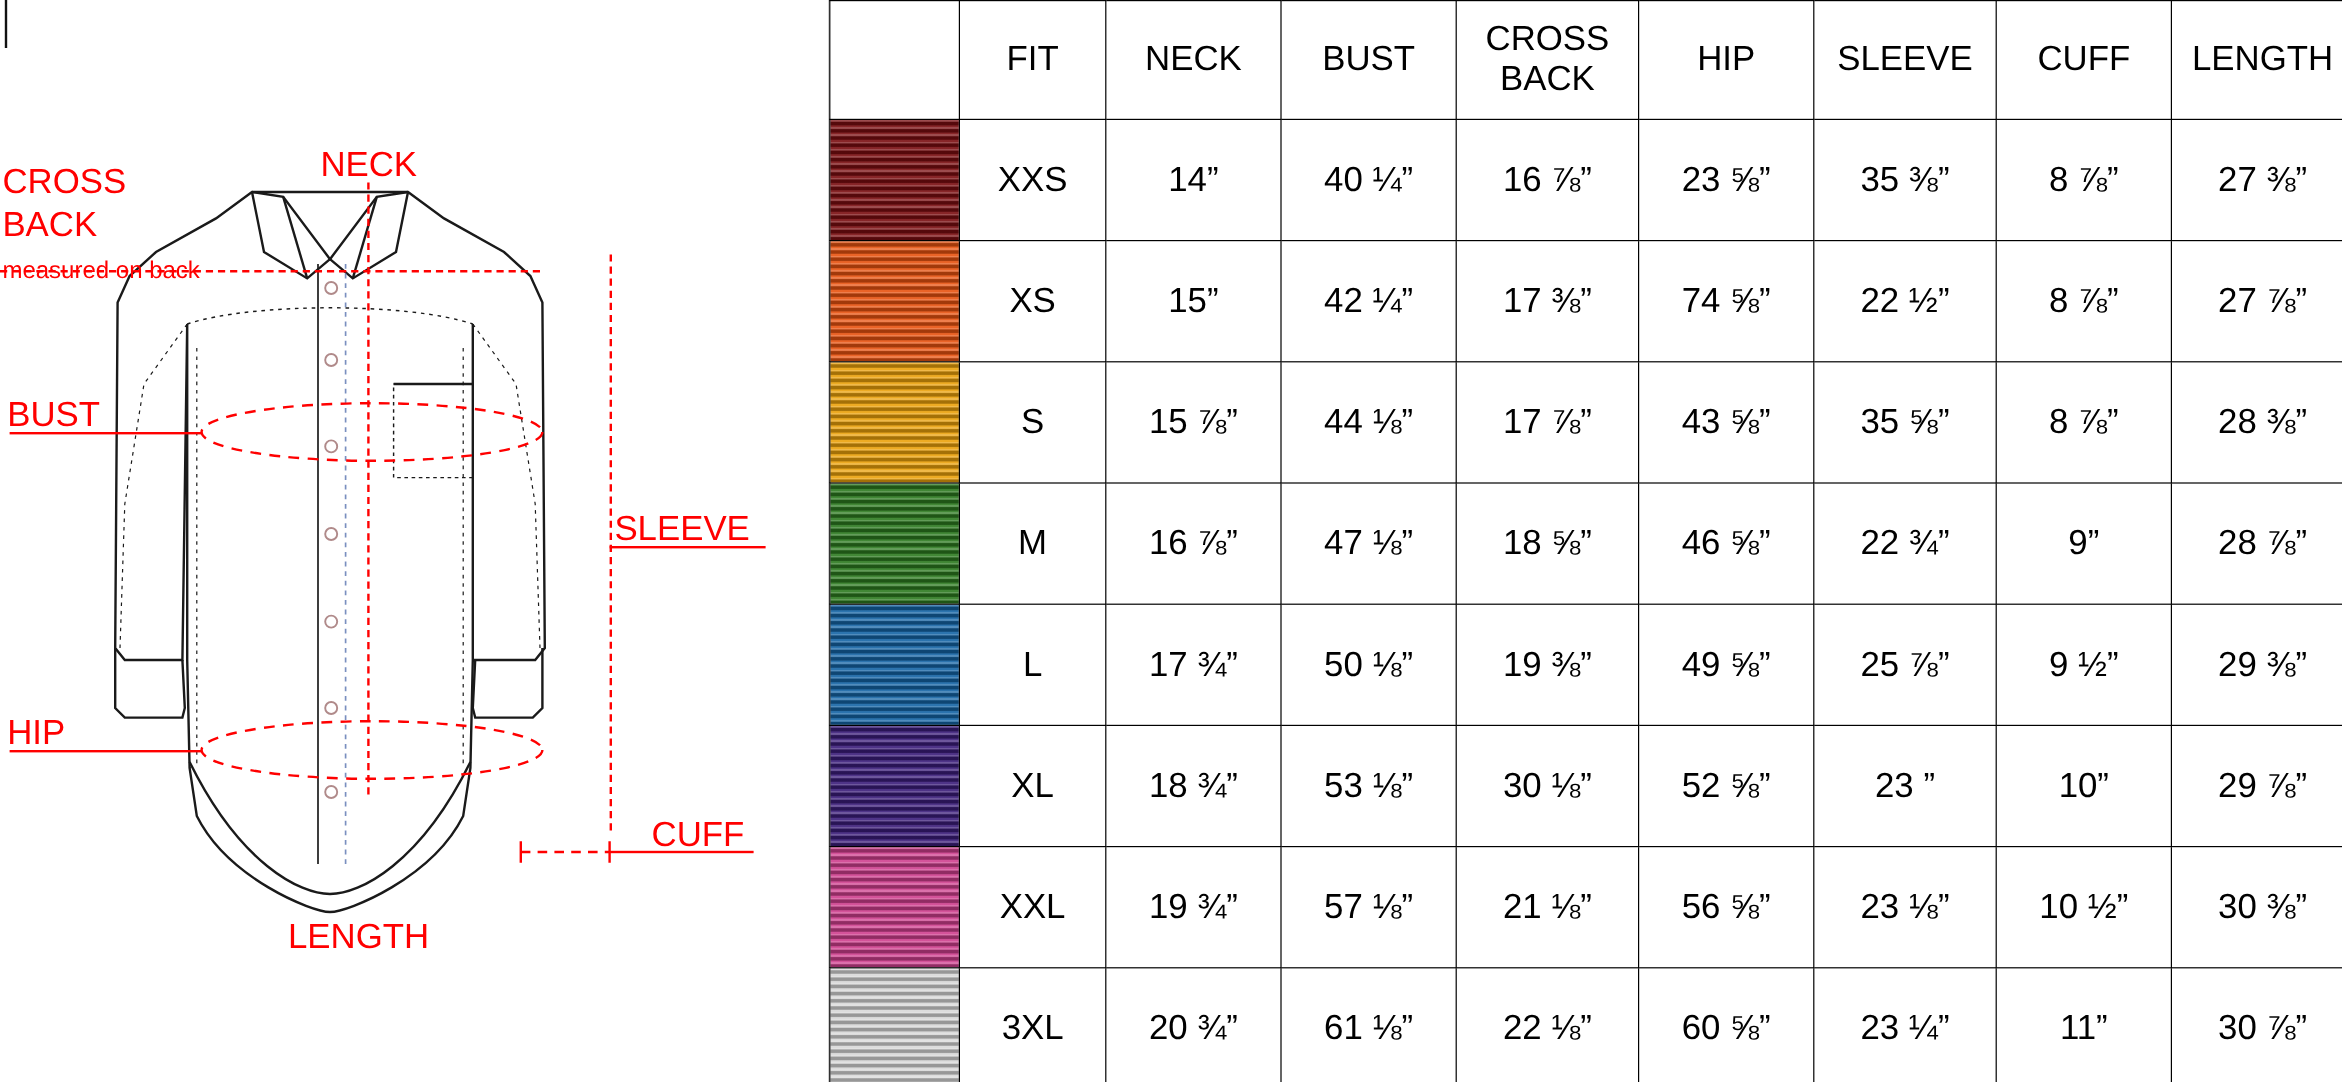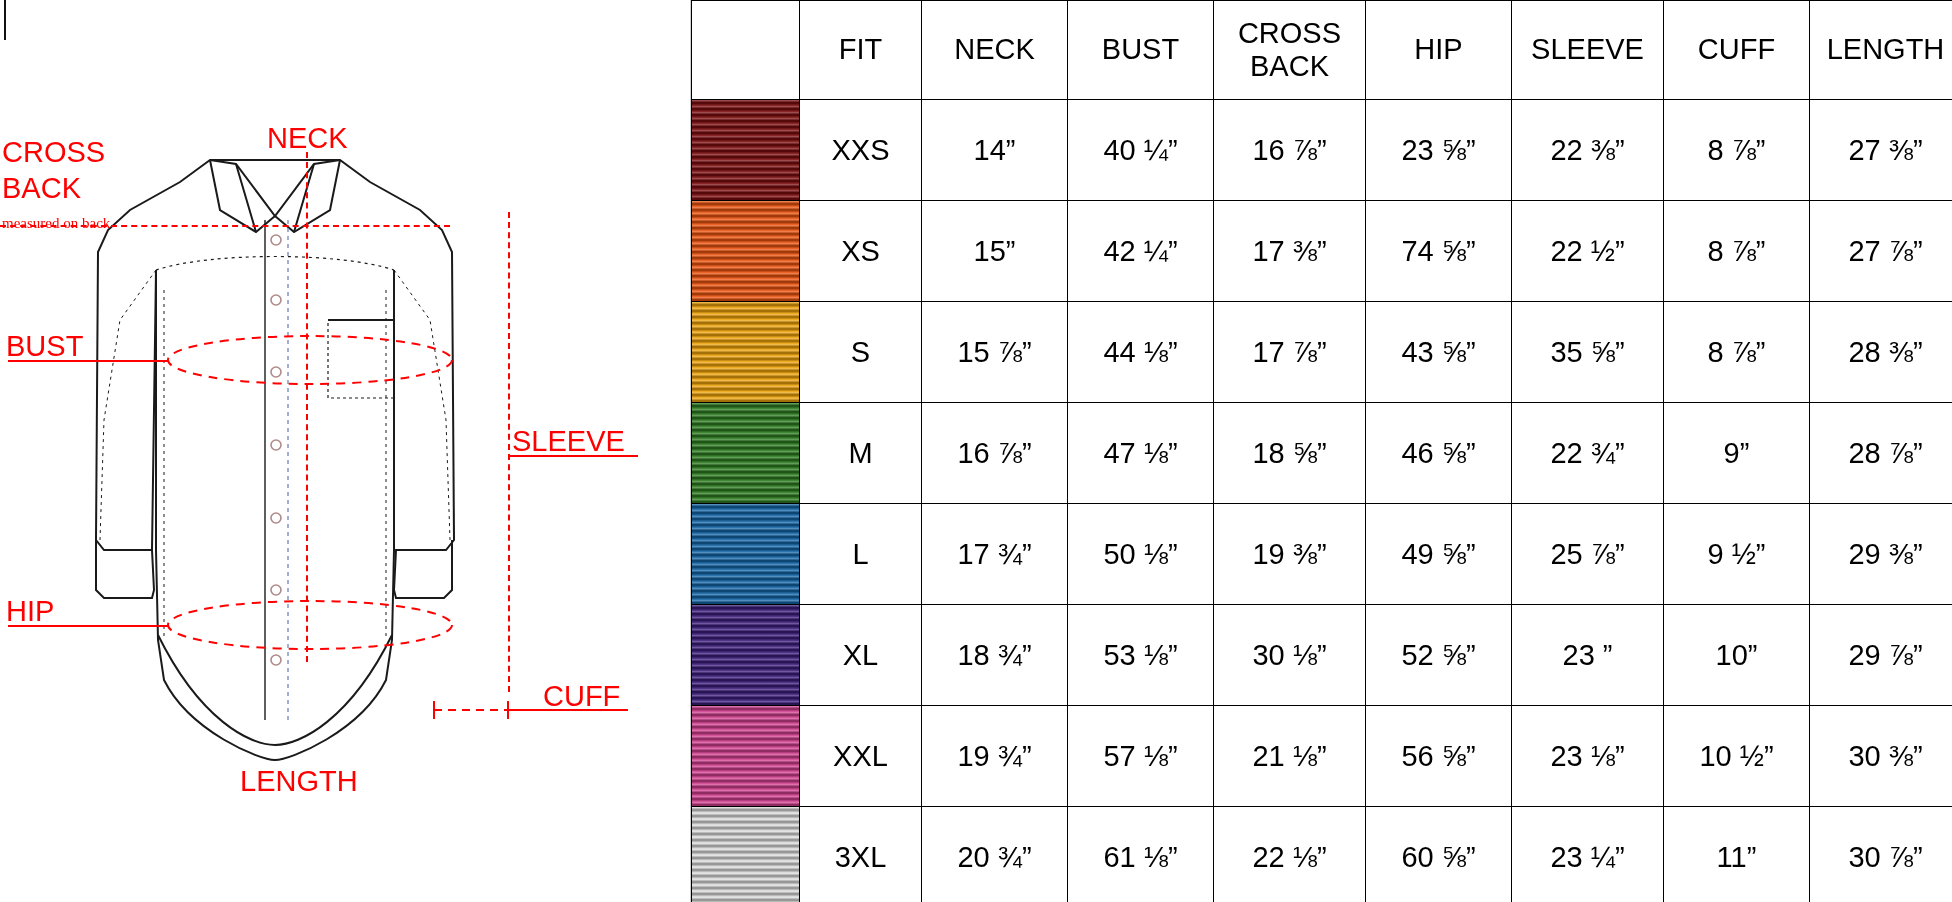--- a/index.html
+++ b/index.html
@@ -46,21 +46,21 @@
   }
 
   .anno {
     position: absolute;
     color: #ff0000;
     font-family: "Liberation Sans", sans-serif;
     font-weight: 400;
     white-space: nowrap;
   }
   .anno-lg { font-size: 29px; }
-  .anno-sm { font-size: 15px; font-family: Liberation Serif, serif; }
+  .anno-sm { font-size: 20px; }
 
   .anno-line {
     position: absolute;
     background: #ff0000;
     height: 2px;
   }
 
   
   .dashed-h {
     position: absolute;
@@ -271,21 +271,21 @@
 
       <tr>
             <td class="swatch-cell">
               <div class="swatch" style="background: rgb(122, 13, 16);"></div>
             </td>
             <td>XXS</td>
             <td>14”</td>
             <td>40 ¼”</td>
             <td>16 ⅞”</td>
             <td>23 ⅝”</td>
-            <td>22 ⅜”</td>
+            <td>35 ⅜”</td>
             <td>8 ⅞”</td>
             <td>27 ⅜”</td>
           </tr>
           <tr>
             <td class="swatch-cell">
               <div class="swatch" style="background: rgb(232, 82, 15);"></div>
             </td>
             <td>XS</td>
             <td>15”</td>
             <td>42 ¼”</td>

